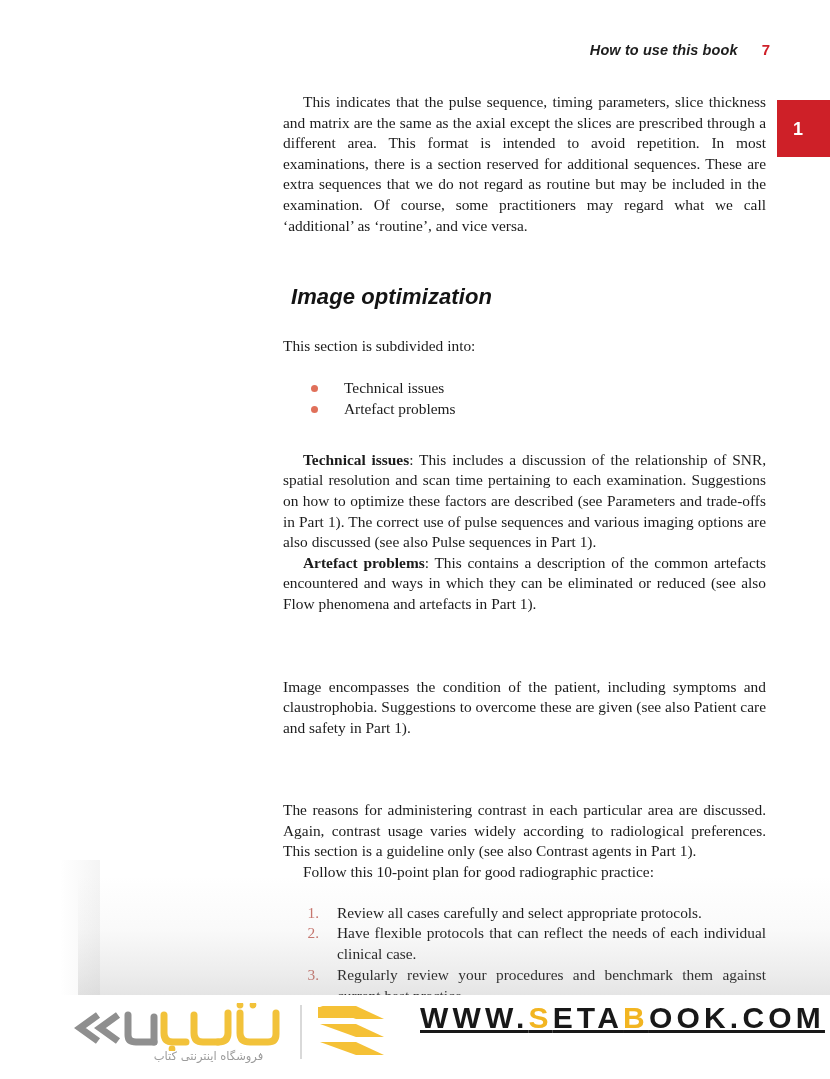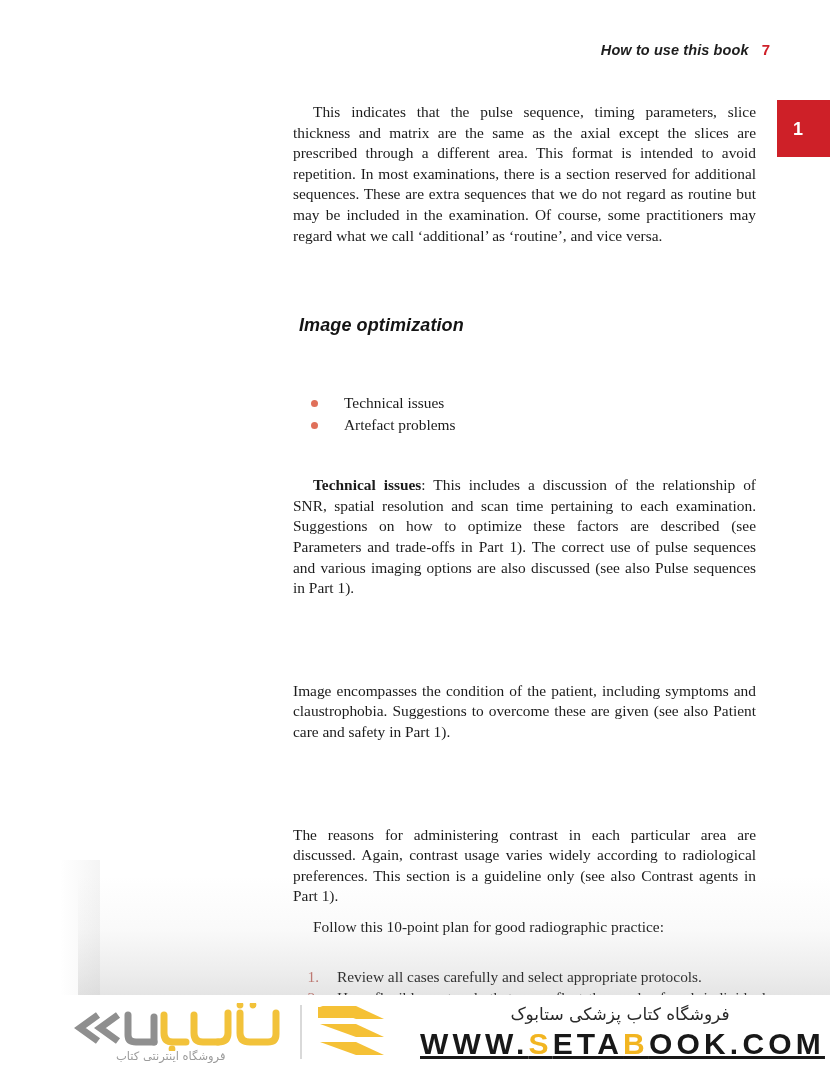--- a/index.html
+++ b/index.html
@@ -51,21 +51,21 @@
     pointer-events: none;
   }
 
   
   #running-head {
     position: absolute;
     right: 60px;
     top: 41px;
     display: flex;
     align-items: baseline;
-    gap: 13px;
+    gap: 24px;
     white-space: nowrap;
   }
   .rh-title {
     font-family: "Liberation Sans", "DejaVu Sans", sans-serif;
     font-style: italic;
     font-weight: bold;
     font-size: 14.5px;
     color: #1d1d1d;
     letter-spacing: .1px;
   }
@@ -98,39 +98,39 @@
 
   
   #text-column {
     position: absolute;
     left: 283px;
     top: 92px;
     width: 483px;
   }
 
   p.body {
-    margin: 10px;
+    margin: 0;
     font-size: 15.4px;
     line-height: 20.6px;
     text-align: justify;
     text-justify: inter-word;
     hyphens: none;
   }
   p.body.indent { text-indent: 20px; }
 
   .run-in { font-weight: bold; }
   .it { }
 
   h2.section {
     font-family: "Liberation Sans", "DejaVu Sans", sans-serif;
     font-style: italic;
     font-weight: bold;
-    font-size: 18px;
+    font-size: 22px;
     line-height: 22px;
-    margin: 16px;
+    margin: 8px;
     color: #141414;
     letter-spacing: .1px;
   }
 
   .gap-xl { height: 42px; }
   .gap-l  { height: 30px; }
   .gap-m  { height: 20px; }
 
   
   ul.bullets {
@@ -202,21 +202,21 @@
     left: 10px;
     top: 2px;
     width: 230px;
     height: 48px;
   }
   .logo-sub {
     position: absolute;
     left: 58px;
     top: 48px;
     width: 185px;
-    text-align: left;
+    text-align: center;
     font-family: "DejaVu Sans", sans-serif;
     font-size: 11.5px;
     color: #9c9c9c;
     direction: rtl;
     white-space: nowrap;
   }
   .logo-divider {
     position: absolute;
     left: 242px;
     top: 4px;
@@ -277,38 +277,40 @@
   <div id="text-column">
 
     <p class="body indent">This indicates that the pulse sequence, timing parameters, slice thickness and matrix are the same as the axial except the slices are prescribed through a different area. This format is intended to avoid repetition. In most examinations, there is a section reserved for additional sequences. These are extra sequences that we do not regard as routine but may be included in the examination. Of course, some practitioners may regard what we call ‘additional’ as ‘routine’, and vice versa.</p>
 
     <div class="gap-xl"></div>
 
     <h2 class="section">Image optimization</h2>
 
     <div class="gap-m"></div>
 
+    <p class="body">This section is subdivided into:</p>
 
     <div class="gap-m"></div>
 
     <ul class="bullets">
       <li>
         <span class="dot"></span>
         <span>Technical issues</span>
       </li>
       <li>
         <span class="dot"></span>
         <span>Artefact problems</span>
       </li>
     </ul>
 
     <div class="gap-l"></div>
 
     <p class="body indent"><span class="run-in">Technical issues</span><span>: This includes a discussion of the relationship of SNR, spatial resolution and scan time pertaining to each examination. Suggestions on how to optimize these factors are described (see </span><span class="it">Parameters and trade-offs</span><span> in Part 1). The correct use of pulse sequences and various imaging options are also discussed (see also </span><span class="it">Pulse sequences</span><span> in Part 1).</span></p>
 
+    <p class="body indent"><span class="run-in">Artefact problems</span><span>: This contains a description of the common artefacts encountered and ways in which they can be eliminated or reduced (see also </span><span class="it">Flow phenomena and artefacts</span><span> in Part 1).</span></p>
 
     <div class="gap-xl"></div>
 
 
     <div class="gap-m"></div>
 
     <p class="body"><span>Image encompasses the condition of the patient, including symptoms and claustrophobia. Suggestions to overcome these are given (see also </span><span class="it">Patient care and safety</span><span> in Part 1).</span></p>
 
     <div class="gap-xl"></div>
 
@@ -389,16 +391,15 @@
       </g>
       <g fill="#f5c136">
         <path d="M4,1 L40,1 L68,14 L40,14 L4,1 Z"></path>
         <path d="M4,19 L40,19 L68,32 L40,32 L4,19 Z"></path>
         <path d="M4,37 L40,37 L68,50 L40,50 L4,37 Z"></path>
       </g>
     </svg>
   </div>
 
   <div id="brand-right">
-    <div class="brand-fa">فروشگاه کتاب پزشکی ستابوک</div>
     <div class="brand-url"><span>WWW.</span><span class="hl">S</span><span>ETA</span><span class="hl">B</span><span>OOK.COM</span></div>
   </div>
 </div>
 
 </body></html>

